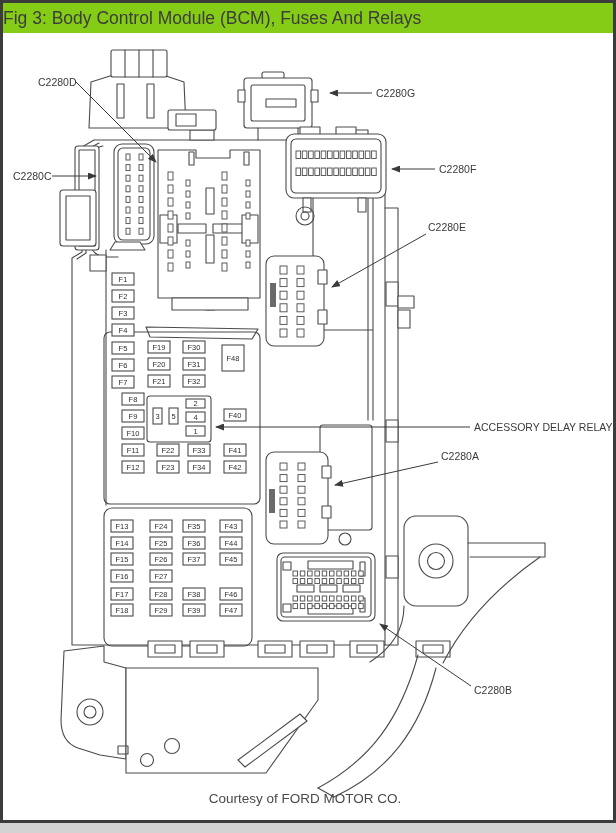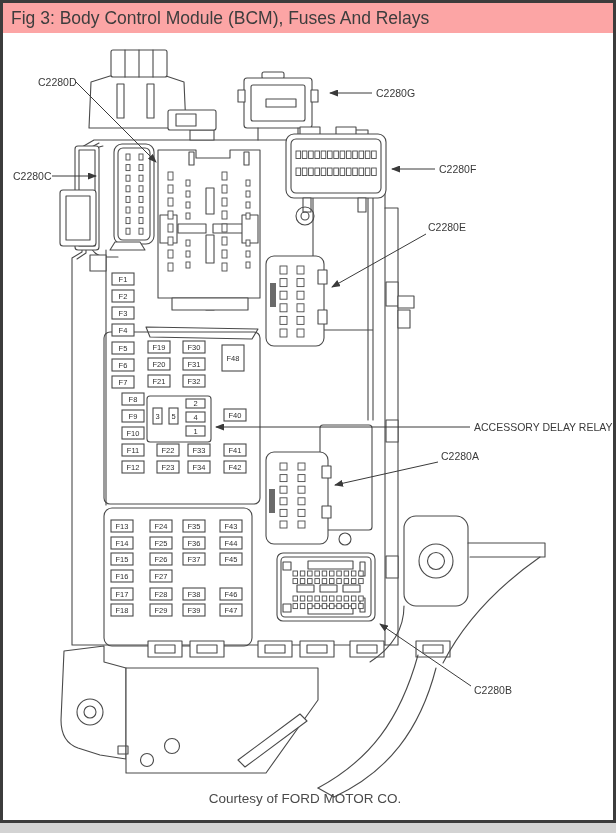--- a/index.html
+++ b/index.html
@@ -11,25 +11,24 @@
   .page{
     position:relative;
     width:610px;height:817px;
     background:#ffffff;
     border:3px solid #3c3c3c;
     box-sizing:content-box;
   }
   .titlebar{
     position:absolute;top:0;left:0;right:0;
     height:30px;
-    background:#fca5a5;
+    background:#84cc16;
     color:#3d3d3d;
     font-size:17.5px;
     line-height:30px;
-    padding-left:8px;
     white-space:nowrap;
     overflow:hidden;
   }
   .canvas{position:absolute;top:30px;left:0;width:610px;height:787px;}
   svg{display:block;}
   .art{stroke:#4a4a4a;stroke-width:1.1;fill:none;stroke-linejoin:round;stroke-linecap:round;}
   .artf{stroke:#4a4a4a;stroke-width:1.1;fill:#ffffff;stroke-linejoin:round;}
   .darktab{fill:#6a6a6a;stroke:none;}
   .lbl{fill:#3a3a3a;font-size:10.5px;font-family:"Liberation Sans",sans-serif;}
   .leader{stroke:#3a3a3a;stroke-width:1;fill:none;}

